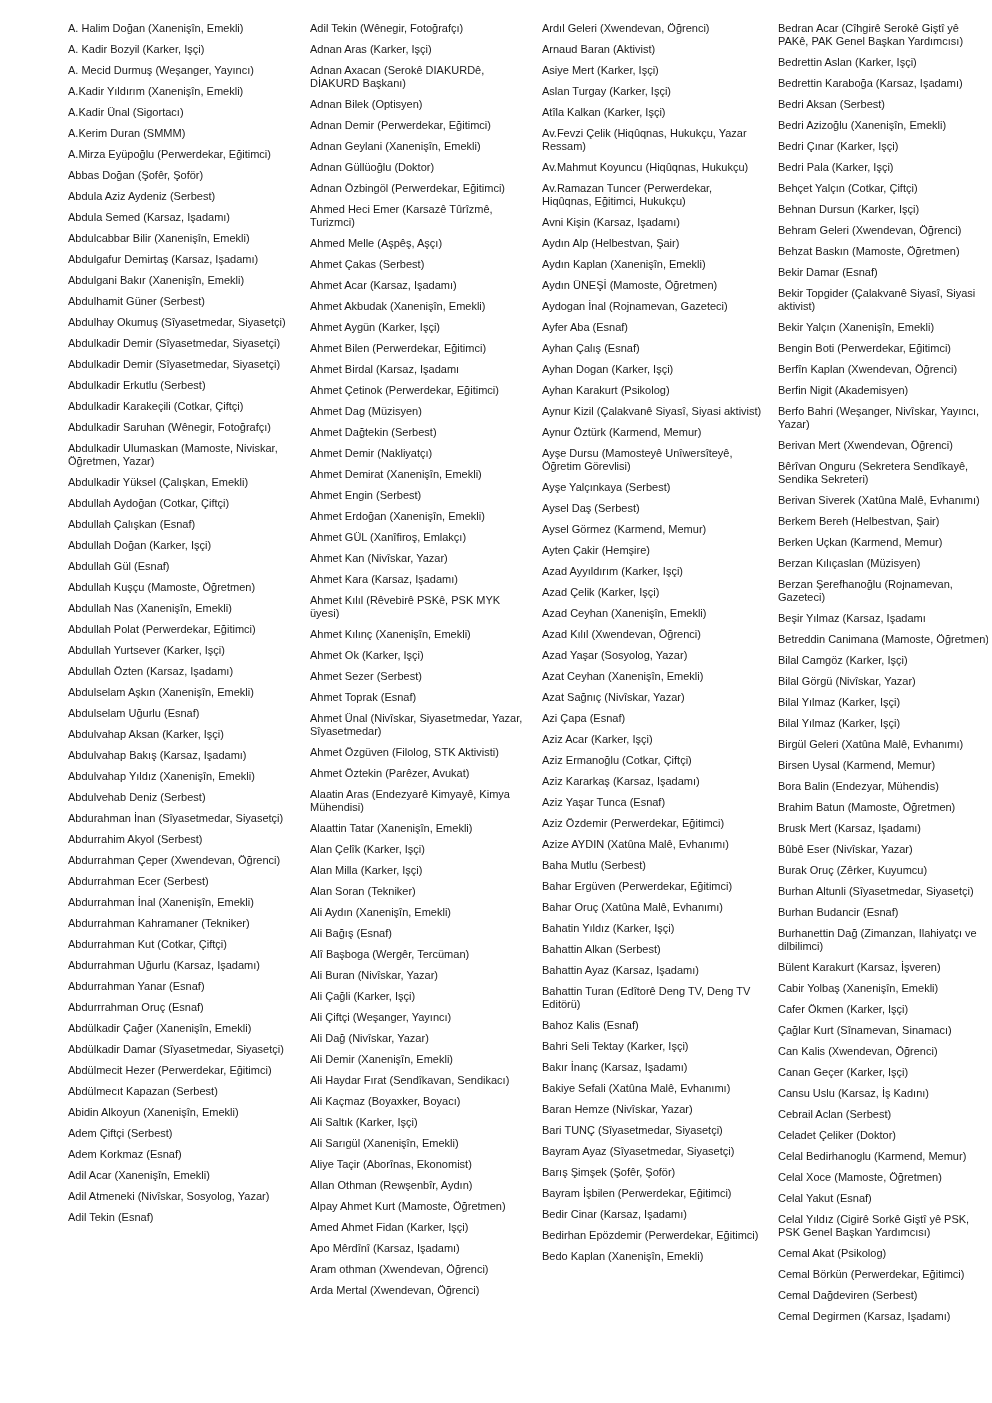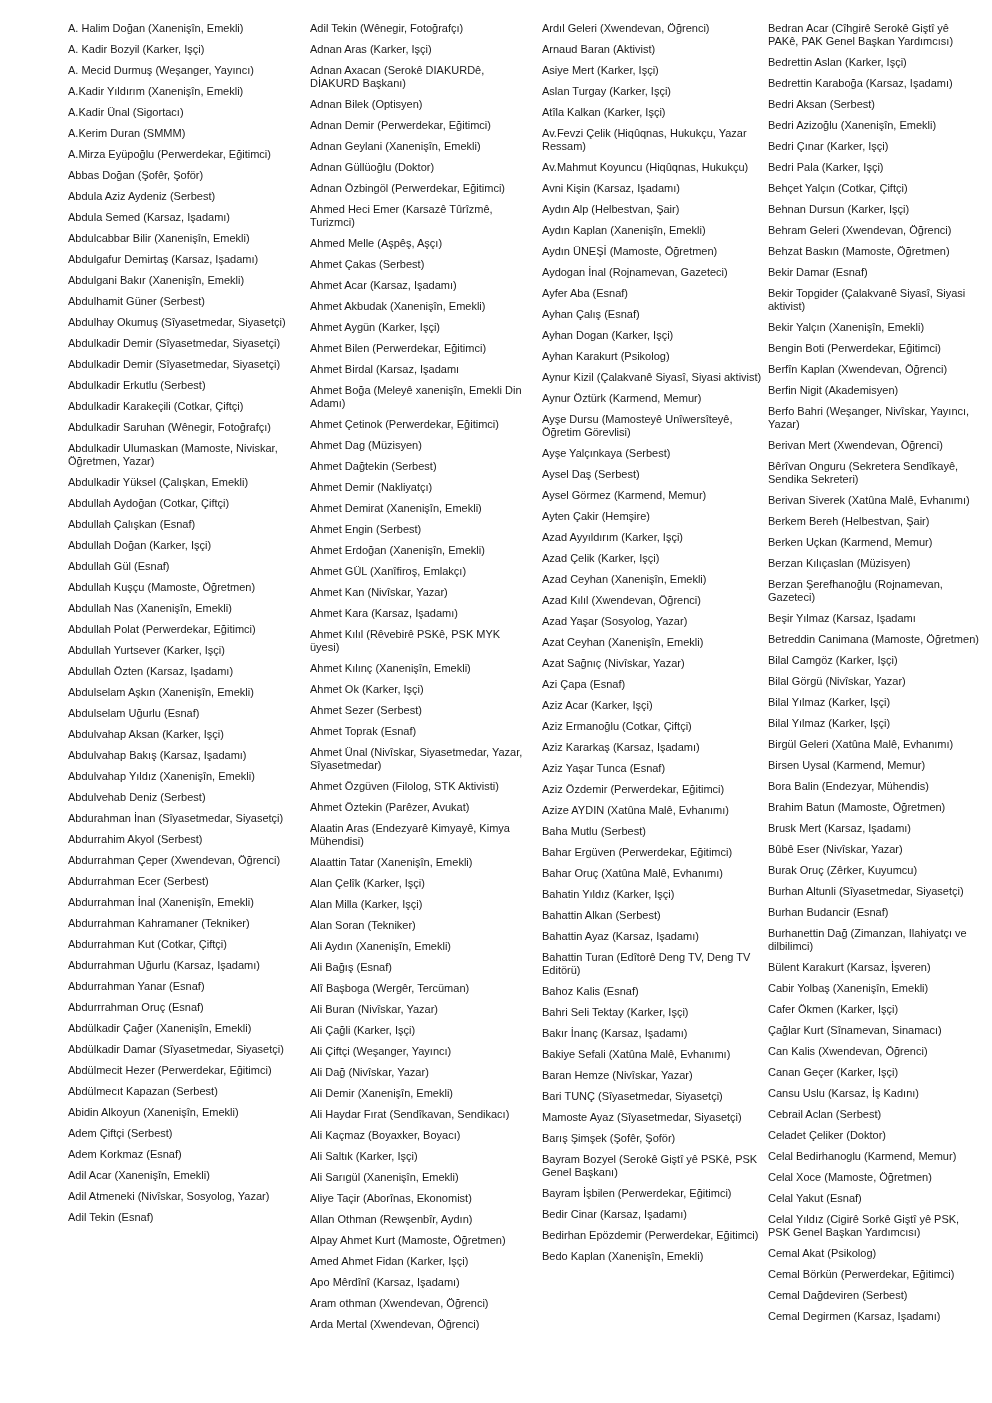--- a/index.html
+++ b/index.html
@@ -19,21 +19,21 @@
   }
   .columns {
     display: flex;
     padding: 22px 0 0 68px;
   }
   .col {
     flex: 0 0 auto;
   }
   .col-1 { width: 228px; margin-right: 14px; }
   .col-2 { width: 218px; margin-right: 14px; }
-  .col-3 { width: 222px; margin-right: 4px; }
+  .col-3 { width: 222px; margin-right: 14px; }
   .col-4 { width: 214px; }
   .entry {
     margin: 0 0 8px 0;
     font-size: 11px;
     line-height: 13px;
     letter-spacing: 0;
     word-spacing: 0;
   }
 </style>
 </head>
@@ -110,21 +110,20 @@
         <p class="entry">Adnan Güllüoğlu (Doktor)</p>
         <p class="entry">Adnan Özbingöl (Perwerdekar, Eğitimci)</p>
         <p class="entry">Ahmed Heci Emer (Karsazê Tûrîzmê, Turizmci)</p>
         <p class="entry">Ahmed Melle (Aşpêş, Aşçı)</p>
         <p class="entry">Ahmet Çakas (Serbest)</p>
         <p class="entry">Ahmet Acar (Karsaz, Işadamı)</p>
         <p class="entry">Ahmet Akbudak (Xanenişîn, Emekli)</p>
         <p class="entry">Ahmet Aygün (Karker, Işçi)</p>
         <p class="entry">Ahmet Bilen (Perwerdekar, Eğitimci)</p>
         <p class="entry">Ahmet Birdal (Karsaz, Işadamı</p>
-        <p class="entry">Ahmet Boğa (Meleyê xanenişîn, Emekli Din Adamı)</p>
         <p class="entry">Ahmet Çetinok (Perwerdekar, Eğitimci)</p>
         <p class="entry">Ahmet Dag (Müzisyen)</p>
         <p class="entry">Ahmet Dağtekin (Serbest)</p>
         <p class="entry">Ahmet Demir (Nakliyatçı)</p>
         <p class="entry">Ahmet Demirat (Xanenişîn, Emekli)</p>
         <p class="entry">Ahmet Engin (Serbest)</p>
         <p class="entry">Ahmet Erdoğan (Xanenişîn, Emekli)</p>
         <p class="entry">Ahmet GÜL (Xanîfiroş, Emlakçı)</p>
         <p class="entry">Ahmet Kan (Nivîskar, Yazar)</p>
         <p class="entry">Ahmet Kara (Karsaz, Işadamı)</p>
@@ -162,20 +161,21 @@
         <p class="entry">Arda Mertal (Xwendevan, Öğrenci)</p>
       </div>
     <div class="col col-3">
         <p class="entry">Ardıl Geleri (Xwendevan, Öğrenci)</p>
         <p class="entry">Arnaud Baran (Aktivist)</p>
         <p class="entry">Asiye Mert (Karker, Işçi)</p>
         <p class="entry">Aslan Turgay (Karker, Işçi)</p>
         <p class="entry">Atîla Kalkan (Karker, Işçi)</p>
         <p class="entry">Av.Fevzi Çelik (Hiqûqnas, Hukukçu, Yazar Ressam)</p>
         <p class="entry">Av.Mahmut Koyuncu (Hiqûqnas, Hukukçu)</p>
+        <p class="entry">Av.Ramazan Tuncer (Perwerdekar, Hiqûqnas, Eğitimci, Hukukçu)</p>
         <p class="entry">Avni Kişin (Karsaz, Işadamı)</p>
         <p class="entry">Aydın Alp (Helbestvan, Şair)</p>
         <p class="entry">Aydın Kaplan (Xanenişîn, Emekli)</p>
         <p class="entry">Aydın ÜNEŞİ (Mamoste, Öğretmen)</p>
         <p class="entry">Aydogan İnal (Rojnamevan, Gazeteci)</p>
         <p class="entry">Ayfer Aba (Esnaf)</p>
         <p class="entry">Ayhan Çalış (Esnaf)</p>
         <p class="entry">Ayhan Dogan (Karker, Işçi)</p>
         <p class="entry">Ayhan Karakurt (Psikolog)</p>
         <p class="entry">Aynur Kizil (Çalakvanê Siyasî, Siyasi aktivist)</p>
@@ -205,23 +205,22 @@
         <p class="entry">Bahatin Yıldız (Karker, Işçi)</p>
         <p class="entry">Bahattin Alkan (Serbest)</p>
         <p class="entry">Bahattin Ayaz (Karsaz, Işadamı)</p>
         <p class="entry">Bahattin Turan (Edîtorê Deng TV, Deng TV Editörü)</p>
         <p class="entry">Bahoz Kalis (Esnaf)</p>
         <p class="entry">Bahri Seli Tektay (Karker, Işçi)</p>
         <p class="entry">Bakır İnanç (Karsaz, Işadamı)</p>
         <p class="entry">Bakiye Sefali (Xatûna Malê, Evhanımı)</p>
         <p class="entry">Baran Hemze (Nivîskar, Yazar)</p>
         <p class="entry">Bari TUNÇ (Sîyasetmedar, Siyasetçi)</p>
-        <p class="entry">Mamoste Ayaz (Sîyasetmedar, Siyasetçi)</p>
+        <p class="entry">Bayram Ayaz (Sîyasetmedar, Siyasetçi)</p>
         <p class="entry">Barış Şimşek (Şofêr, Şoför)</p>
-        <p class="entry">Bayram Bozyel (Serokê Giştî yê PSKê, PSK Genel Başkanı)</p>
         <p class="entry">Bayram İşbilen (Perwerdekar, Eğitimci)</p>
         <p class="entry">Bedir Cinar (Karsaz, Işadamı)</p>
         <p class="entry">Bedirhan Epözdemir (Perwerdekar, Eğitimci)</p>
         <p class="entry">Bedo Kaplan (Xanenişîn, Emekli)</p>
       </div>
     <div class="col col-4">
         <p class="entry">Bedran Acar (Cîhgirê Serokê Giştî yê PAKê, PAK Genel Başkan Yardımcısı)</p>
         <p class="entry">Bedrettin Aslan (Karker, Işçi)</p>
         <p class="entry">Bedrettin Karaboğa (Karsaz, Işadamı)</p>
         <p class="entry">Bedri Aksan (Serbest)</p>

